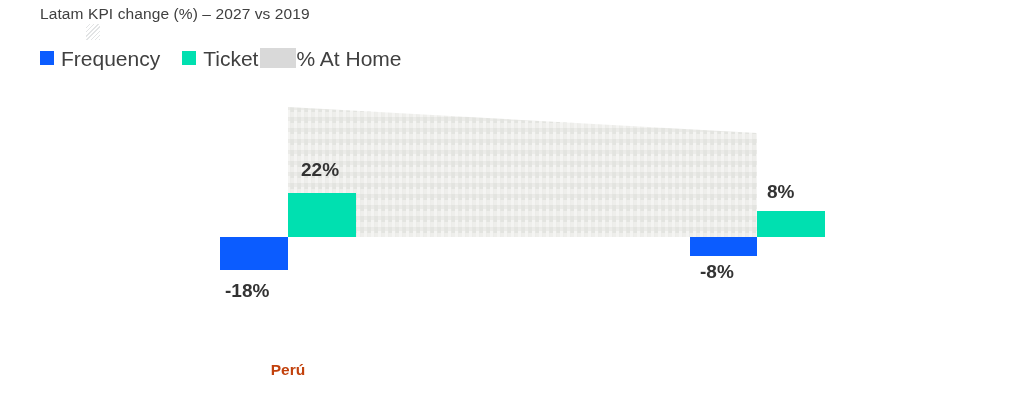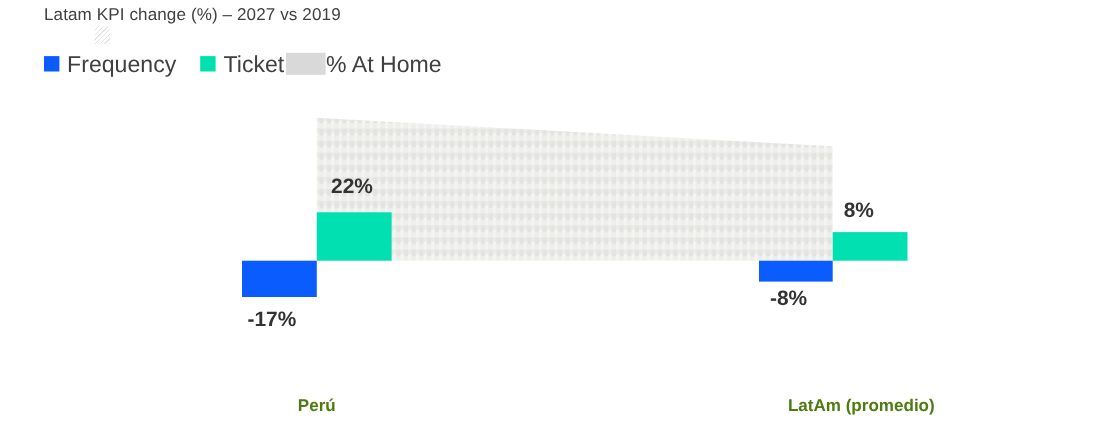--- a/index.html
+++ b/index.html
@@ -44,21 +44,21 @@
 
   .bar{position:absolute;}
   .bar.freq{background:#0B5CFF;}
   .bar.ticket{background:#00E0B0;}
 
   .val-label{
     position:absolute;font-size:19px;font-weight:bold;color:#333333;
     white-space:nowrap;line-height:1;
   }
   .cat-label{
-    position:absolute;font-size:15.5px;font-weight:bold;color:#4d7c0f;
+    position:absolute;font-size:15.5px;font-weight:bold;color:#c2410c;
     white-space:nowrap;text-align:center;line-height:1;
   }
 </style>
 </head>
 <body>
 
 <div id="chart-root">
 
   <div id="chart-title">Latam KPI change (%) – 2027 vs 2019</div>
   <div id="title-artifact"></div>
@@ -93,25 +93,24 @@
           <rect x="3.2" y="2" width="3.8" height="5" fill="#EEEEEB"></rect>
         </pattern>
       </defs>
       <polygon points="274,107 743,133 743,237 274,237" fill="url(#stripes)"></polygon>
     </svg>
 
     <div class="bar ticket" style="left:274px;top:193px;width:68px;height:44px;"></div>
     <div class="bar freq" style="left:206px;top:237px;width:68px;height:33px;"></div>
 
     <div class="val-label" style="left:287px;top:160px;">22%</div>
-    <div class="val-label" style="left:211px;top:281px;">-17%</div>
+    <div class="val-label" style="left:211px;top:281px;">-18%</div>
 
     <div class="bar ticket" style="left:743px;top:211px;width:68px;height:26px;"></div>
     <div class="bar freq" style="left:676px;top:237px;width:67px;height:19px;"></div>
 
     <div class="val-label" style="left:753px;top:182px;">8%</div>
     <div class="val-label" style="left:686px;top:262px;">-8%</div>
 
     <div class="cat-label" style="left:184px;top:362px;width:180px;">Perú</div>
-    <div class="cat-label" style="left:653px;top:362px;width:232px;">LatAm (promedio)</div>
 
   </div>
 </div>
 
 </body></html>

